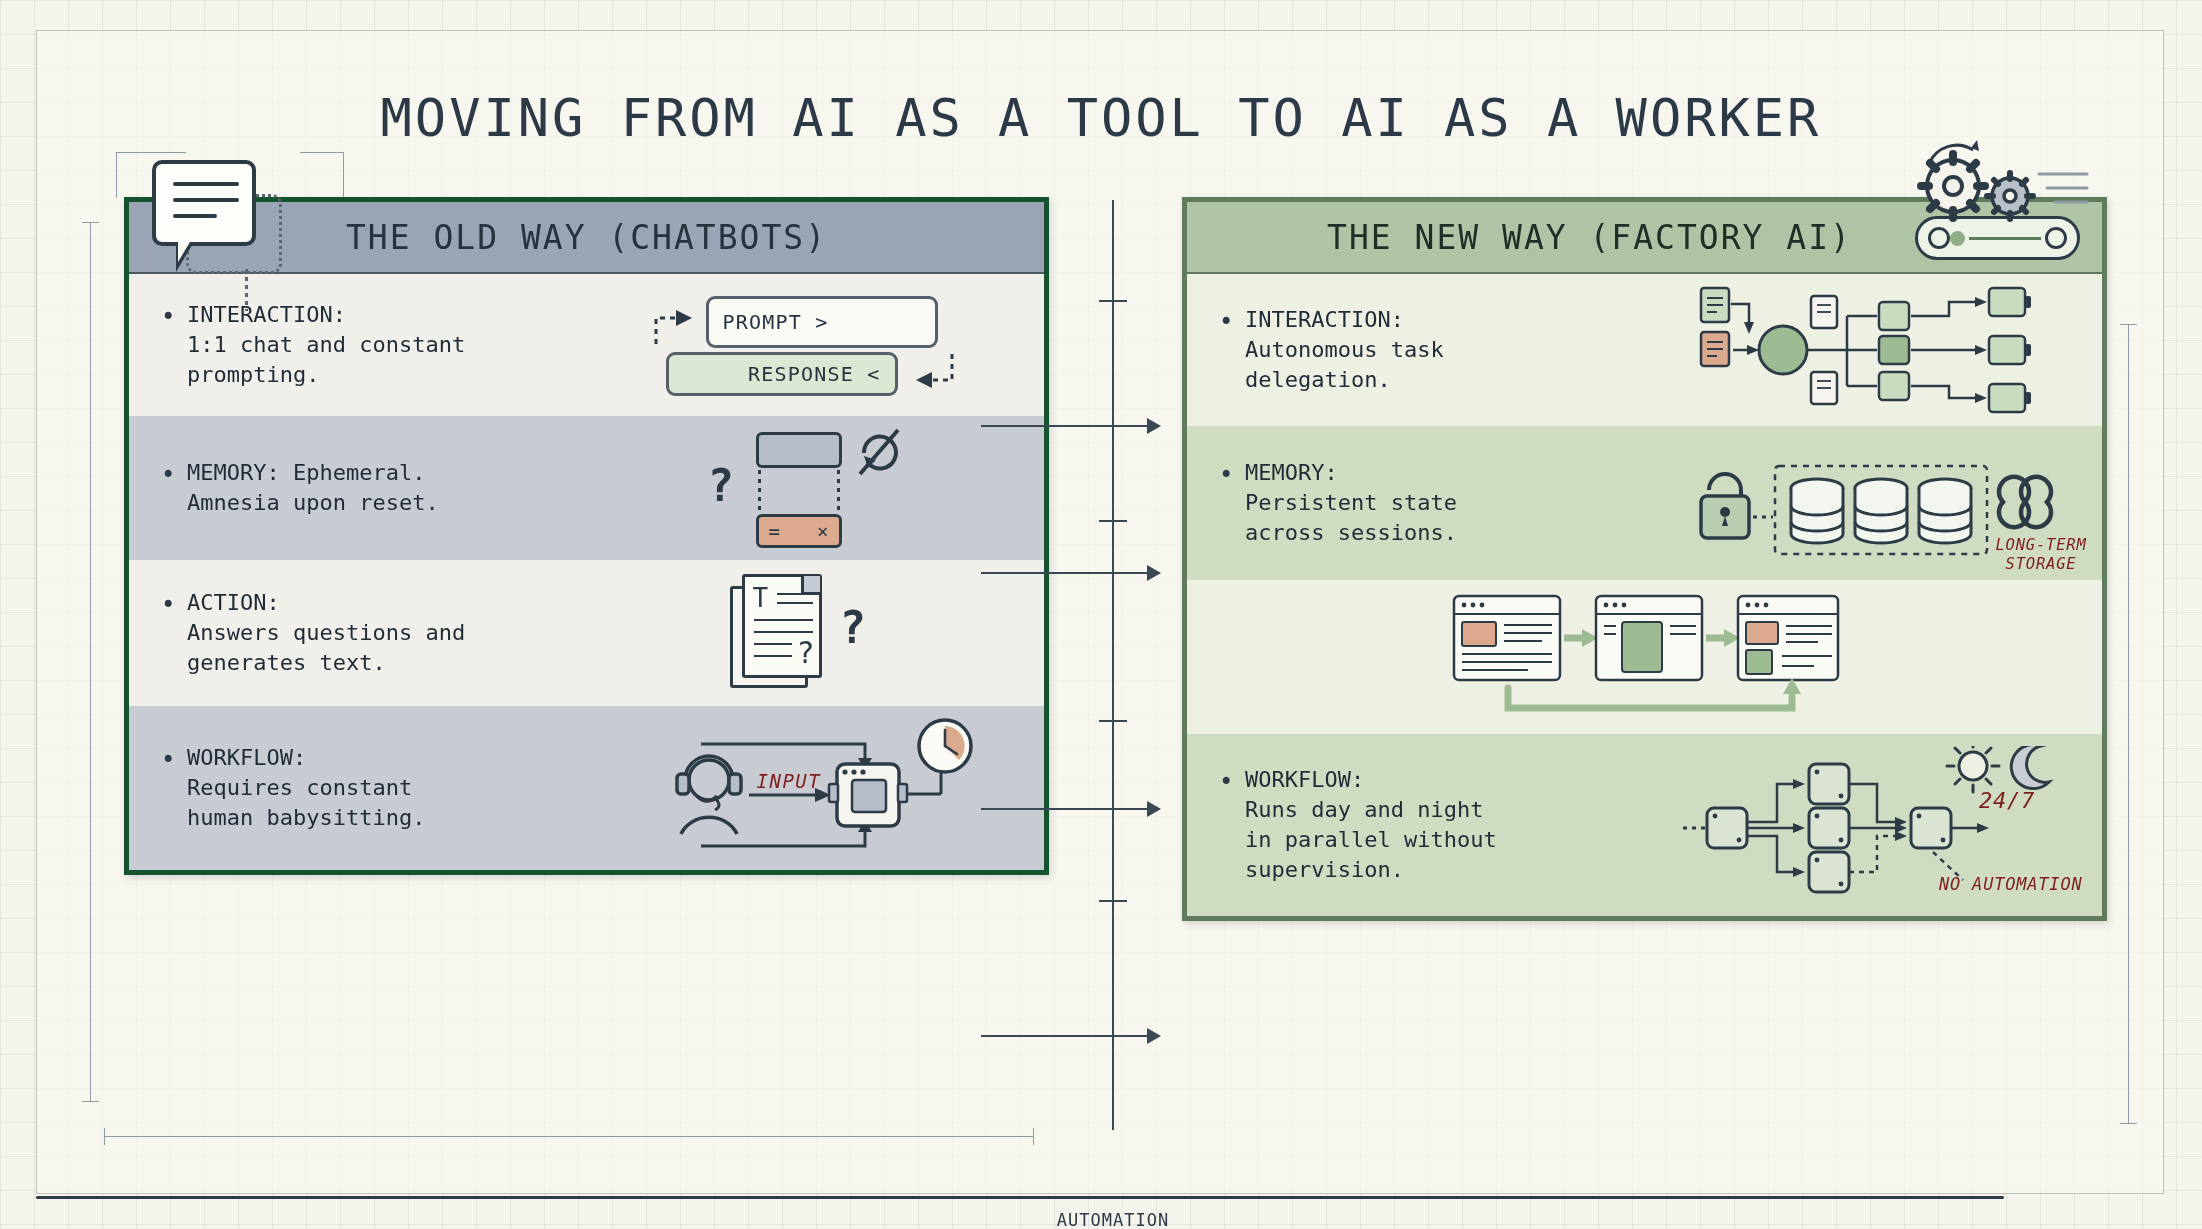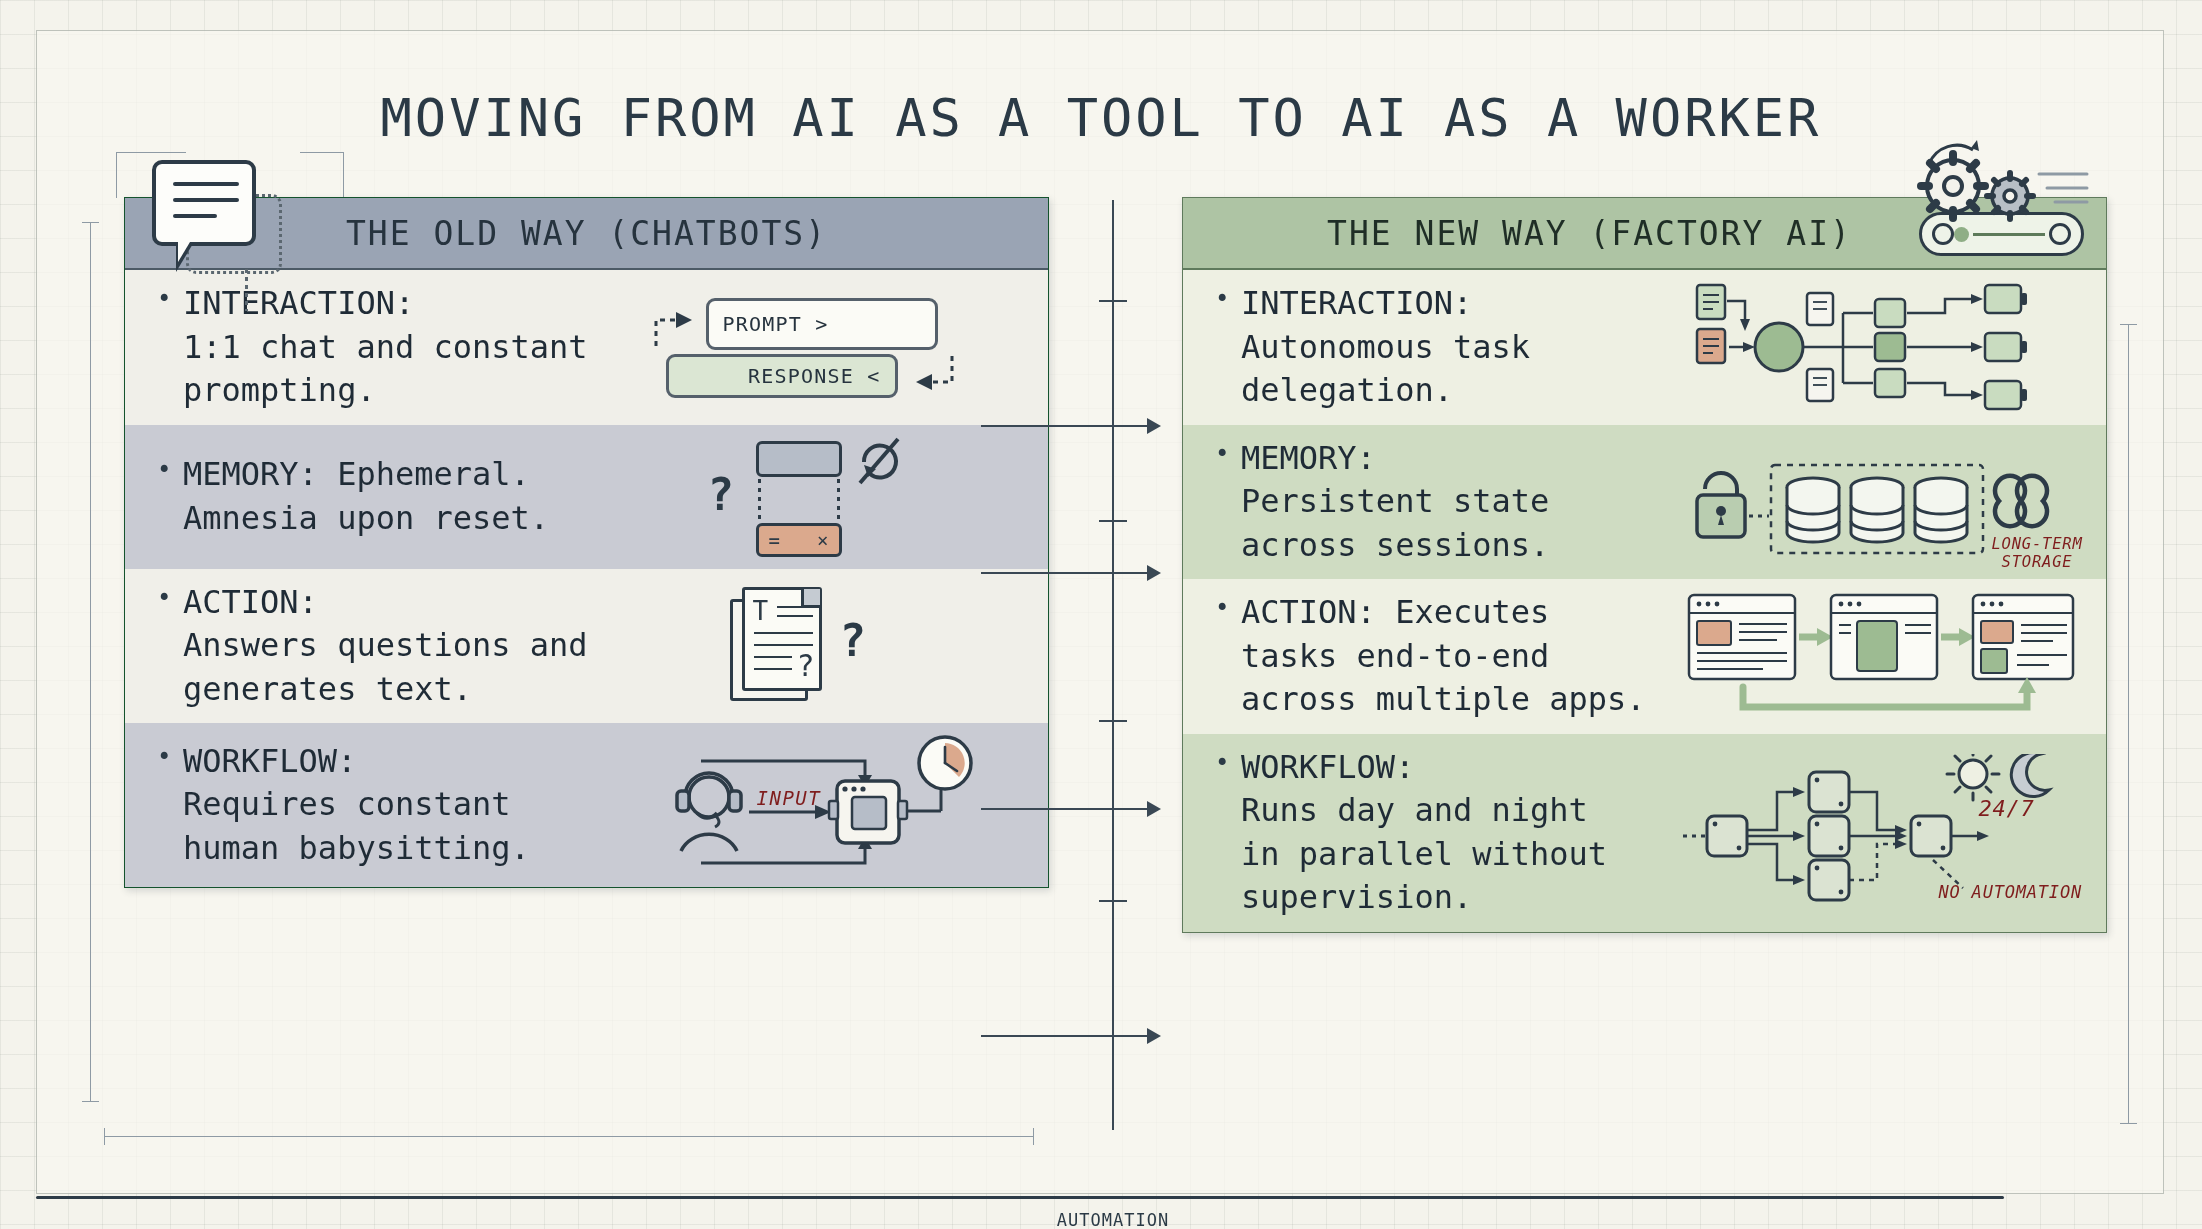--- a/index.html
+++ b/index.html
@@ -55,21 +55,21 @@
     font-family: "DejaVu Sans Mono", "Liberation Mono", monospace;
     font-weight: 400;
     white-space: nowrap;
   }
 
   
   .panel {
     position: absolute;
     top: 197px;
     width: 925px;
-    border: 1px solid #14532d;
+    border: 5px solid #14532d;
     box-shadow: 2px 3px 7px rgba(40,50,60,0.16);
   }
   #panel-old  { left: 124px; }
   #panel-new  { left: 1182px; border-color: #5f7a5c; }
 
   .panel-header {
     height: 72px;
     display: flex;
     align-items: center;
     justify-content: center;
@@ -91,21 +91,21 @@
     position: relative;
   }
   #panel-old .row.alt { background: #c9cbd3; }
   #panel-old .row.plain { background: #f0efe9; }
   #panel-new .row.alt { background: #cfdcc2; }
   #panel-new .row.plain { background: #eef0e3; }
 
   .row-text {
     flex: 0 0 auto;
     width: 470px;
-    font-size: 32px;
+    font-size: 22px;
     line-height: 1.36;
     color: #1f2b36;
     position: relative;
     padding-left: 34px;
     white-space: pre-line;
   }
   .row-text::before {
     content: "\2022";
     position: absolute;
     left: 8px; top: 1px;
@@ -608,23 +608,20 @@
               <path d="M322 64 a15 15 0 1 1 22 0 a15 15 0 1 0 22 0 a15 15 0 1 0 -22 0 a15 15 0 1 1 -22 0 Z"></path>
             </g>
           </svg>
           <span class="art-label" style="left:300px;top:98px;width:120px;">LONG-TERM
 STORAGE</span>
         </div>
       </div>
     </div>
 
     <div class="row plain">
-      <div class="row-text">ACTION: Executes
-tasks end-to-end
-across multiple apps.</div>
       <div class="row-art">
         <svg width="400" height="130" viewBox="0 0 400 130">
 
           <g>
             <rect x="8" y="4" width="106" height="84" rx="5" fill="#fbfbf6" stroke="#2d3b47" stroke-width="2.5"></rect>
             <line x1="8" y1="22" x2="114" y2="22" stroke="#2d3b47" stroke-width="2"></line>
             <circle cx="18" cy="13" r="2.4" fill="#2d3b47"></circle>
               <circle cx="27" cy="13" r="2.4" fill="#2d3b47"></circle>
               <circle cx="36" cy="13" r="2.4" fill="#2d3b47"></circle>
             <rect x="16" y="30" width="34" height="24" rx="2" fill="#dba98d" stroke="#2d3b47" stroke-width="2"></rect>

